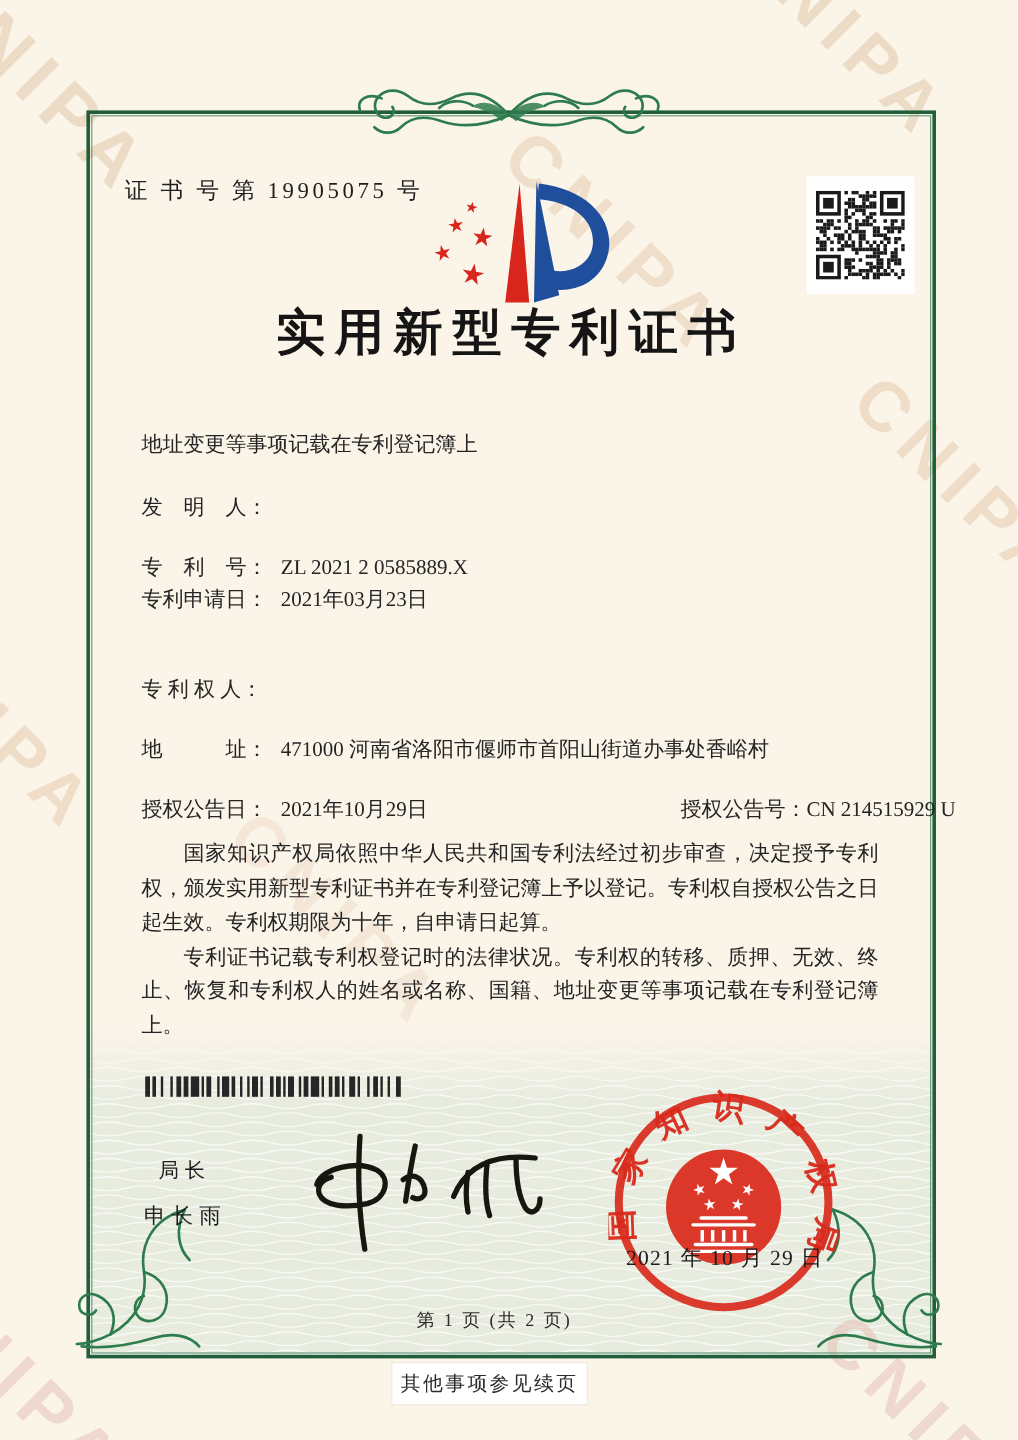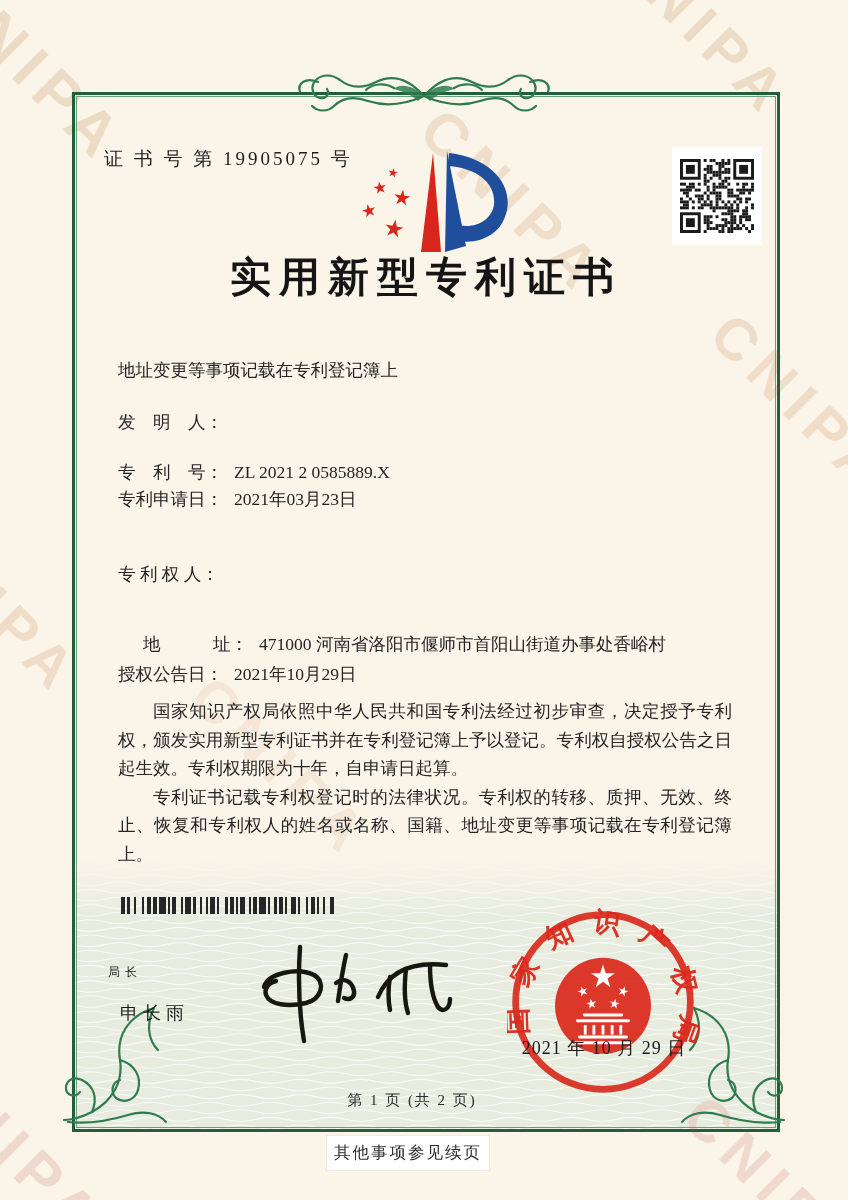--- a/index.html
+++ b/index.html
@@ -45,21 +45,21 @@
 
   
   .body-text { position:absolute; left:118px; top:697px; width:614px; font-size:17.5px;
                line-height:28.5px; text-align:justify; color:#242424; }
   .body-text p { text-indent:2em; }
 
   
   .barcode { position:absolute; left:121px; top:897px; width:216px; height:17px;
              display:flex; align-items:stretch; }
   .barcode i { display:block; }
-  .sig-title { position:absolute; left:108px; top:964px; font-size:12px; letter-spacing:5px; color:#1c1c1c; }
+  .sig-title { position:absolute; left:132px; top:964px; font-size:17px; letter-spacing:5px; color:#1c1c1c; }
   .sig-name  { position:absolute; left:120px; top:1001px; font-size:18px; letter-spacing:5px; color:#1c1c1c; }
   .seal-date { position:absolute; left:513px; top:1036px; width:182px; text-align:center;
                font-size:18px; letter-spacing:1px; color:#1c1c1c; z-index:6; }
   .page-info { position:absolute; left:72px; width:680px; top:1091px; text-align:center;
                font-size:15px; letter-spacing:2px; color:#2a2a2a; z-index:6; }
   .cont-box { position:absolute; left:327px; top:1136px; width:162px; height:34px; background:#ffffff;
               display:flex; align-items:center; justify-content:center;
               box-shadow:0 0 0 1px rgba(120,110,90,.08); }
   .cont-box span { font-size:16.5px; letter-spacing:2px; color:#2a2a2a; }
 
@@ -425,27 +425,28 @@
   <span class="lab">专　利　号：</span>
   <span class="val">ZL 2021 2 0585889.X</span>
 </div>
 <div class="row z-content" style="top:487px;">
   <span class="lab">专利申请日：</span>
   <span class="val">2021年03月23日</span>
 </div>
 <div class="row z-content" style="top:562px;">
   <span class="lab">专 利 权 人：</span>
 </div>
-<div class="row z-content" style="top:632px;margin-left:25px;">
+<div class="row z-content" style="top:612px;">
   <span class="lab">地　　　址：</span>
   <span class="val">471000 河南省洛阳市偃师市首阳山街道办事处香峪村</span>
 </div>
 <div class="row z-content" style="top:662px;">
   <span class="lab">授权公告日：</span>
   <span class="val">2021年10月29日</span>
+  <span class="grant2"><span>授权公告号：</span><span>CN 214515929 U</span></span>
 </div>
 
 <div class="body-text z-content">
   <p>国家知识产权局依照中华人民共和国专利法经过初步审查，决定授予专利权，颁发实用新型专利证书并在专利登记簿上予以登记。专利权自授权公告之日起生效。专利权期限为十年，自申请日起算。</p>
   <p>专利证书记载专利权登记时的法律状况。专利权的转移、质押、无效、终止、恢复和专利权人的姓名或名称、国籍、地址变更等事项记载在专利登记簿上。</p>
 </div>
 
 <div class="barcode z-content" id="barcode">
     <i style="width:4.2772277227722775px;background:#262626"></i>
     <i style="width:2.1386138613861387px;background:transparent"></i>

